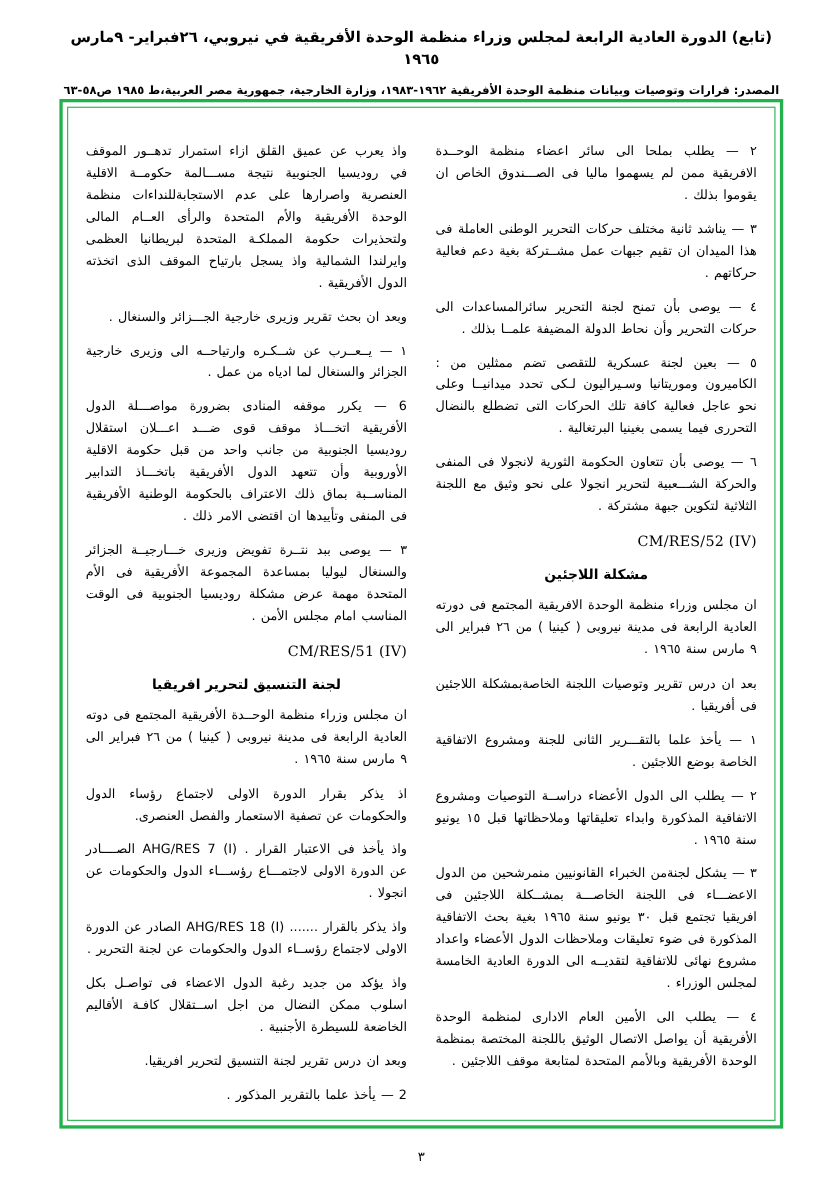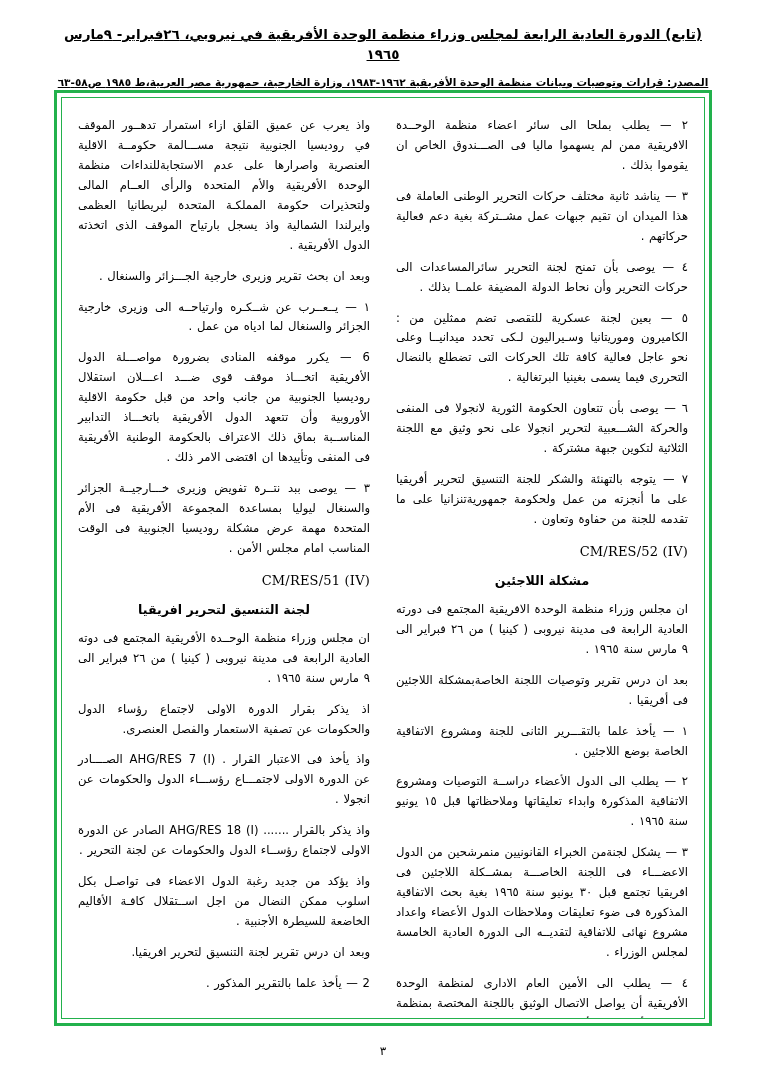--- a/index.html
+++ b/index.html
@@ -14,21 +14,20 @@
     color: #000000;
     position: relative;
     overflow: hidden;
   }
   .page {
     width: 750px;
     height: 1078px;
     position: relative;
     box-sizing: border-box;
     padding: 0;
-    text-decoration: underline;
   }
   .header {
     text-align: center;
     padding: 24px 40px 0 40px;
   }
   .header-title {
     font-size: 13.5px;
     font-weight: bold;
     line-height: 1.5;
     letter-spacing: 0px;
@@ -75,21 +74,21 @@
   p.par {
     font-size: 11.6px;
     line-height: 1.72;
     margin: 0 0 11px 0;
     text-align: justify;
     text-align-last: right;
     direction: rtl;
     word-spacing: 1px;
   }
   p.par.first {
-    margin-top: 4px;
+    margin-top: 16px;
   }
   .ref {
     font-size: 13px;
     font-family: "DejaVu Serif", "Liberation Serif", serif;
     margin: 14px 0 14px 0;
     direction: ltr;
     text-align: right;
     letter-spacing: 0.2px;
   }
   .section-title {
@@ -125,21 +124,20 @@
   <div class="frame">
     <div class="frame-inner">
       <div class="columns">
 
         <div class="col">
           <p class="par first">٢ — يطلب بملحا الى سائر اعضاء منظمة الوحــدة الافريقية ممن لم يسهموا ماليا فى الصـــندوق الخاص ان يقوموا بذلك .</p>
           <p class="par">٣ — يناشد ثانية مختلف حركات التحرير الوطنى العاملة فى هذا الميدان ان تقيم جبهات عمل مشــتركة بغية دعم فعالية حركاتهم .</p>
           <p class="par">٤ — يوصى بأن تمنح لجنة التحرير سائرالمساعدات الى حركات التحرير وأن نحاط الدولة المضيفة علمــا بذلك .</p>
           <p class="par">٥ — بعين لجنة عسكرية للتقصى تضم ممثلين من : الكاميرون وموريتانيا وسـيراليون لـكى تحدد ميدانيــا وعلى نحو عاجل فعالية كافة تلك الحركات التى تضطلع بالنضال التحررى فيما يسمى بغينيا البرتغالية .</p>
           <p class="par">٦ — يوصى بأن تتعاون الحكومة الثورية لانجولا فى المنفى والحركة الشـــعبية لتحرير انجولا على نحو وثيق مع اللجنة الثلاثية لتكوين جبهة مشتركة .</p>
-          <p class="par">٧ — يتوجه بالتهنئة والشكر للجنة التنسيق لتحرير أفريقيا على ما أنجزته من عمل ولحكومة جمهوريةتنزانيا على ما تقدمه للجنة من حفاوة وتعاون .</p>
           <div class="ref">CM/RES/52  (IV)</div>
           <div class="section-title">مشكلة اللاجئين</div>
           <p class="par">ان مجلس وزراء منظمة الوحدة الافريقية المجتمع فى دورته العادية الرابعة فى مدينة نيروبى ( كينيا ) من ٢٦ فبراير الى ٩ مارس سنة ١٩٦٥ .</p>
           <p class="par">بعد ان درس تقرير وتوصيات اللجنة الخاصةبمشكلة اللاجئين فى أفريقيا .</p>
           <p class="par">١ — يأخذ علما بالتقـــرير الثانى للجنة ومشروع الاتفاقية الخاصة بوضع اللاجئين .</p>
           <p class="par">٢ — يطلب الى الدول الأعضاء دراســة التوصيات ومشروع الاتفاقية المذكورة وابداء تعليقاتها وملاحظاتها قبل ١٥ يونيو سنة ١٩٦٥ .</p>
           <p class="par">٣ — يشكل لجنةمن الخبراء القانونيين منمرشحين من الدول الاعضـــاء فى اللجنة الخاصـــة بمشــكلة اللاجئين فى افريقيا تجتمع قبل ٣٠ يونيو سنة ١٩٦٥ بغية بحث الاتفاقية المذكورة فى ضوء تعليقات وملاحظات الدول الأعضاء واعداد مشروع نهائى للاتفاقية لتقديــه الى الدورة العادية الخامسة لمجلس الوزراء .</p>
           <p class="par">٤ — يطلب الى الأمين العام الادارى لمنظمة الوحدة الأفريقية أن يواصل الاتصال الوثيق باللجنة المختصة بمنظمة الوحدة الأفريقية وبالأمم المتحدة لمتابعة موقف اللاجئين .</p>
         </div>
 

